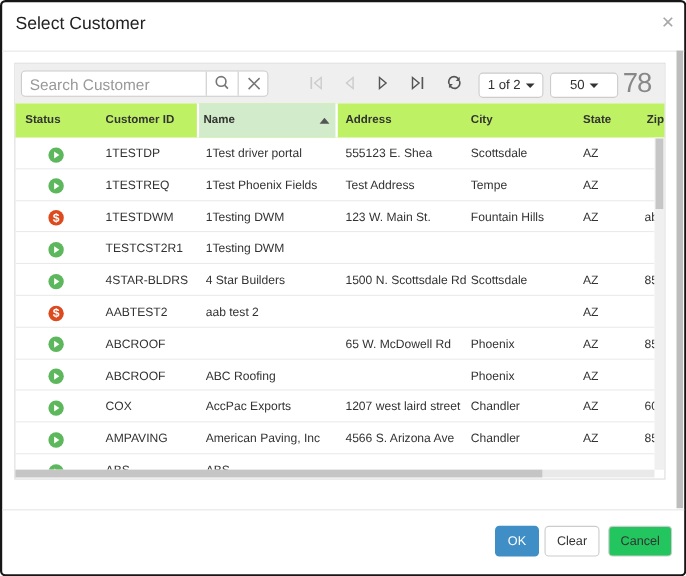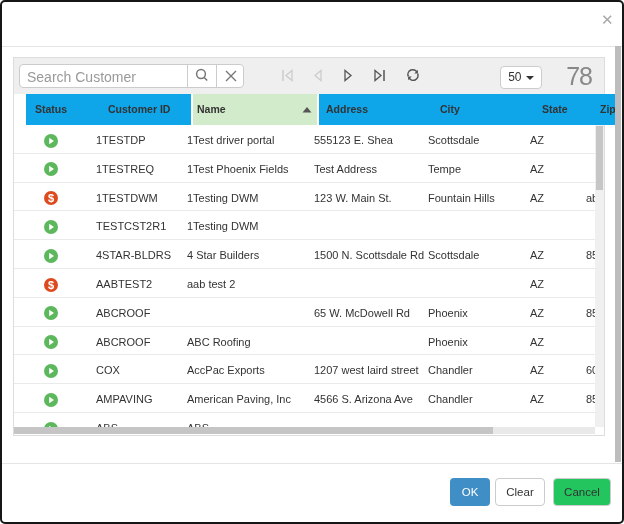--- a/index.html
+++ b/index.html
@@ -11,21 +11,21 @@
   
   .grid{position:absolute;left:11px;top:55px;width:592px;height:379px;border:1px solid #ddd;background:#fff;box-sizing:border-box;}
   .toolbar{position:absolute;left:0;top:0;width:590px;height:36px;background:#efefef;}
   .sgroup{position:absolute;left:5px;top:6px;width:225px;height:24px;background:#fff;border:1px solid #ccc;border-radius:4px;box-sizing:border-box;}
   .sinput{position:absolute;left:7px;top:4px;font-size:14px;color:#999;}
   .sbtn1{position:absolute;left:167px;top:0;width:29px;height:22px;border-left:1px solid #ccc;}
   .sbtn2{position:absolute;left:196px;top:0;width:28px;height:22px;border-left:1px solid #ccc;}
   .icon{position:absolute;}
   .pgbtn{position:absolute;top:8px;height:23px;background:#fff;border:1px solid #ccc;border-radius:4px;box-sizing:border-box;font-size:12px;color:#333;text-align:center;line-height:21px;}
   .count{position:absolute;left:500px;top:4px;width:78px;text-align:right;font-size:25px;letter-spacing:-1px;color:#888;}
-  .thead{position:absolute;left:12px;top:36px;width:590px;height:31px;background:#0ea5e9;}
+  .thead{position:absolute;left:0;top:36px;width:590px;height:31px;background:#bef264;}
   .th{position:absolute;top:0;height:31px;font-weight:bold;font-size:10.5px;color:#333;line-height:31px;}
   .namecell{position:absolute;left:165px;top:0;width:128px;height:31px;background:#d2ebca;border-left:2px solid #fff;border-right:2px solid #fff;box-sizing:border-box;}
   .rows{position:absolute;left:0;top:67px;width:581px;height:302px;overflow:hidden;}
   .row{position:absolute;left:0;width:581px;height:28.8px;border-bottom:1px solid #eaeaea;box-sizing:border-box;}
   .cell{position:absolute;top:9px;font-size:11px;color:#333;white-space:nowrap;}
   .stat{position:absolute;left:30px;top:8.5px;width:14px;height:14px;border-radius:50%;}
   .green{background:#5db75d;}
   .red{background:#dd4a1e;}
   .stat svg{position:absolute;left:0;top:0;}
   
@@ -37,20 +37,21 @@
   
   .footer{position:absolute;left:0;top:461px;width:620px;height:59px;border-top:1px solid #e5e5e5;box-sizing:border-box;}
   .btn{position:absolute;top:14px;height:28px;border-radius:4px;font-size:11.5px;text-align:center;line-height:28px;box-sizing:border-box;}
   .btn-ok{left:448px;width:40px;background:#3f8ec5;color:#fff;}
   .btn-clear{left:493px;width:50px;background:#fff;border:1px solid #ccc;color:#333;line-height:26px;}
   .btn-cancel{left:551px;width:58px;background:#22c55e;border:1px solid #ccc;color:#333;line-height:26px;}
 </style>
 </head>
 <body>
 <div class="modal">
+  <div class="title">Select Customer</div>
   <div class="close">✕</div>
   <div class="hdiv"></div>
   <div class="grid">
     <div class="toolbar">
       <div class="sgroup">
         <div class="sinput">Search Customer</div>
         <div class="sbtn1">
           <svg width="16" height="16" style="position:absolute;left:6px;top:3px" viewBox="0 0 16 16">
               <circle cx="7" cy="6" r="4.4" fill="none" stroke="#777" stroke-width="1.5"></circle>
               <line x1="10.2" y1="9.4" x2="13.2" y2="12.6" stroke="#777" stroke-width="1.5"></line>
@@ -78,21 +79,22 @@
           <line x1="11" y1="1" x2="11" y2="12" stroke="#555" stroke-width="1.5"></line>
         </svg>
       <svg class="icon" style="left:392px;top:10px" width="14" height="14" viewBox="0 0 14 14">
           <g stroke="#555" stroke-width="1.5" fill="none">
             <path d="M2.3 8.4 A4.7 4.7 0 0 1 11.2 4.6"></path>
             <path d="M11.7 5.6 A4.7 4.7 0 0 1 2.8 9.4"></path>
           </g>
           <path d="M11.9 1.8 L11.9 5.6 L8.3 5.6 Z" fill="#555"></path>
           <path d="M2.1 12.2 L2.1 8.4 L5.7 8.4 Z" fill="#555"></path>
         </svg>
-      <div class="pgbtn" style="left:486px;width:42px;">50 <span style="display:inline-block;width:0;height:0;border-left:4px solid transparent;border-right:4px solid transparent;border-top:4px solid #333;vertical-align:middle;margin-left:1px;"></span></div>
+      <div class="pgbtn" style="left:421px;width:59px;">1 of 2 <span style="display:inline-block;width:0;height:0;border-left:4px solid transparent;border-right:4px solid transparent;border-top:4px solid #333;vertical-align:middle;margin-left:1px;"></span></div>
+      <div class="pgbtn" style="left:486px;width:62px;">50 <span style="display:inline-block;width:0;height:0;border-left:4px solid transparent;border-right:4px solid transparent;border-top:4px solid #333;vertical-align:middle;margin-left:1px;"></span></div>
       <div class="count">78</div>
     </div>
     <div class="thead">
       <div class="namecell"></div>
       <div class="th" style="left:9px;">Status</div>
       <div class="th" style="left:82px;">Customer ID</div>
       <div class="th" style="left:171px;">Name</div>
       <svg style="position:absolute;left:276px;top:13px" width="10" height="6" viewBox="0 0 10 6">
           <path d="M5 0 L9.5 5.5 L0.5 5.5 Z" fill="#555"></path>
         </svg>

